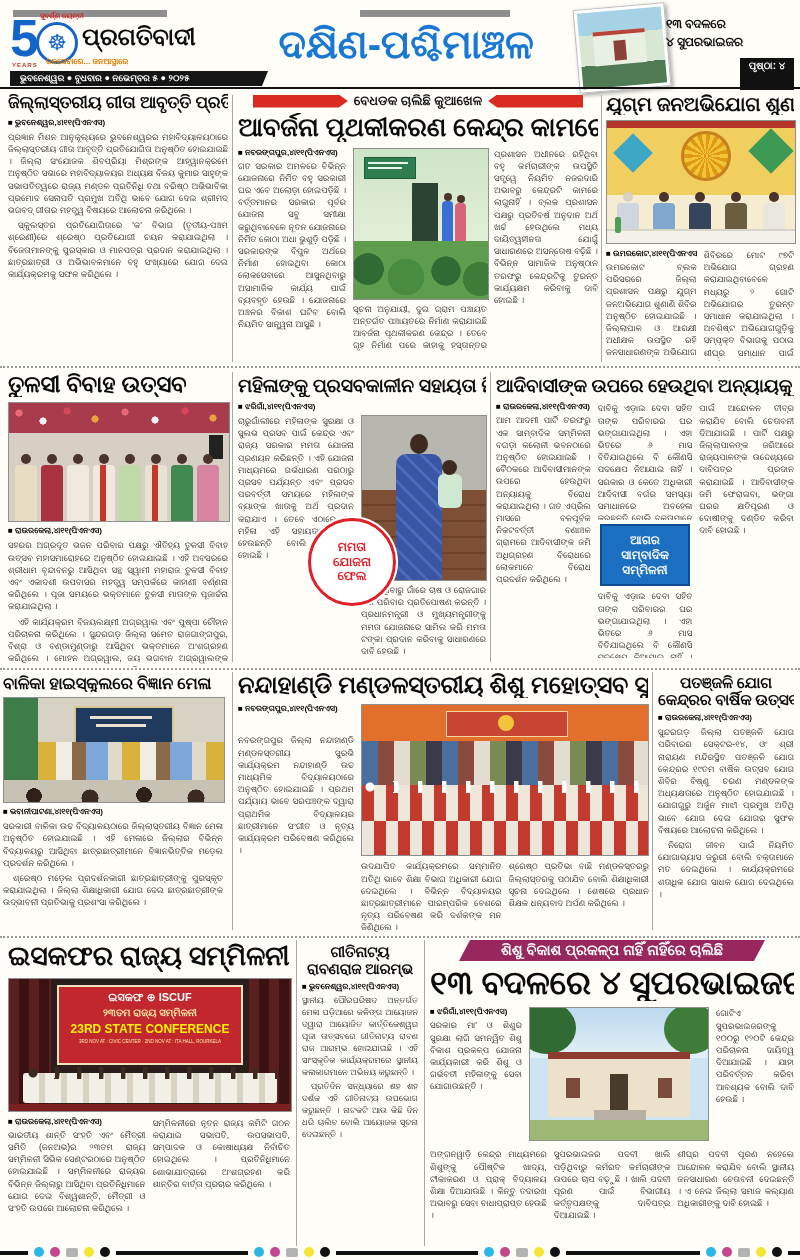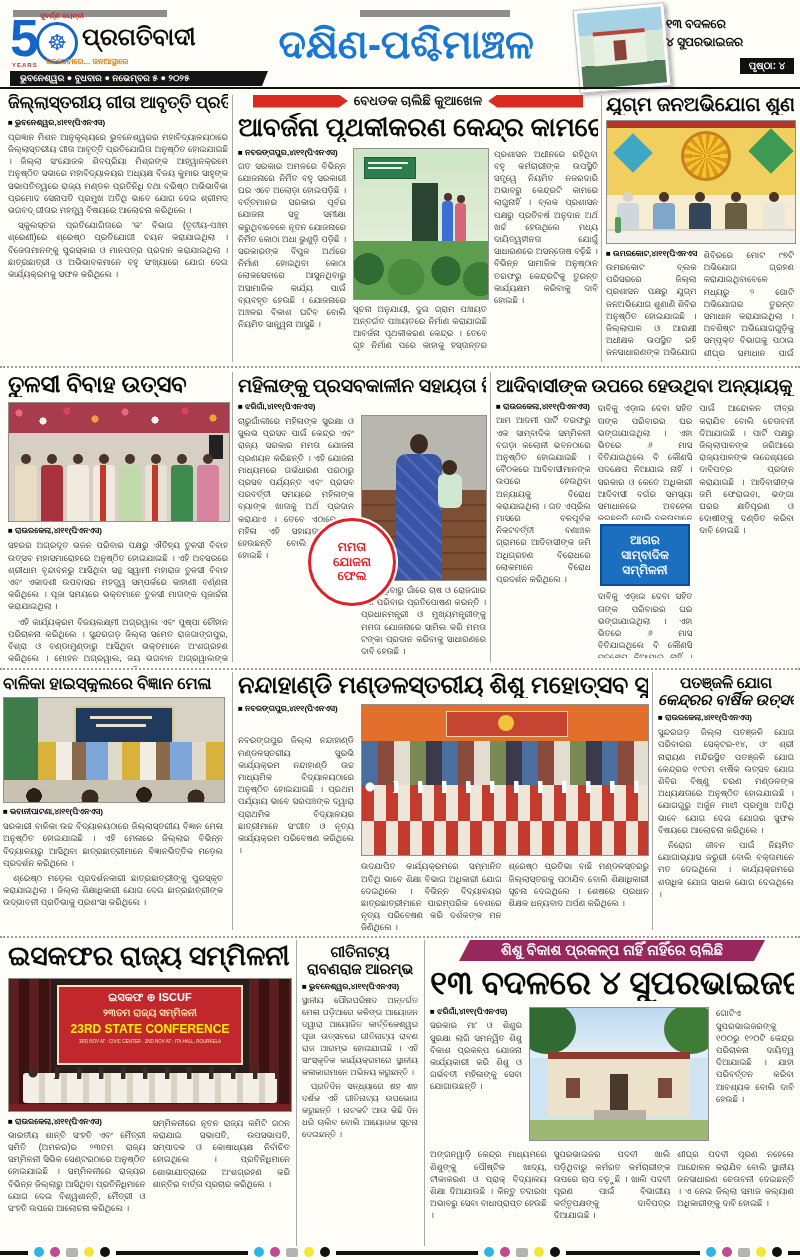--- a/index.html
+++ b/index.html
@@ -61,21 +61,21 @@
 
     <div class="abs" style="left:576px;top:6px;width:84px;height:76px;background:#fff;border:1px solid #bbb;padding:3px;
                 transform:rotate(-5deg);box-shadow:2px 2px 4px rgba(0,0,0,0.35);">
       <div style="position:relative;width:100%;height:100%;overflow:hidden;background:linear-gradient(#a6d2e6 0 30%,#d8e6d4 30% 70%,#4f7a54 70% 100%);">
         <div class="abs" style="left:14px;top:20px;width:52px;height:30px;background:#e8f0e2;border-top:4px solid #b8453a;"></div>
         <div class="abs" style="left:34px;top:30px;width:12px;height:20px;background:#8a4238;"></div>
       </div>
     </div>
     <div class="abs hl" style="left:666px;top:18px;font-size:12.5px;white-space:nowrap;">୧୩ ବଦଳରେ</div>
     <div class="abs hl" style="left:666px;top:36px;font-size:12.5px;white-space:nowrap;">୪ ସୁପରଭାଇଜର</div>
-    <div class="abs pagebox" style="left:740px;top:58px;width:54px;height:16px;">ପୃଷ୍ଠା: ୪</div>
+    <div class="abs pagebox" style="left:740px;top:58px;width:54px;height:32px;">ପୃଷ୍ଠା: ୪</div>
     <div class="abs" style="left:0;top:87px;width:800px;height:2px;background:#111;"></div>
   </div>
 
   <div class="abs" style="left:8px;top:94px;width:220px;height:268px;">
     <div class="hl nowrap" style="font-size:17px;">ଜିଲ୍ଲାସ୍ତରୀୟ ଗୀତା ଆବୃତ୍ତି ପ୍ରତିଯୋଗିତା</div>
     <div class="byline" style="margin-top:5px;">■ ଭୁବନେଶ୍ୱର,୪ା୧୧(ପିଏନଏସ)</div>
     <div class="bt" style="height:228px;margin-top:3px;">
       <p>ପ୍ରଜ୍ଞାନ ମିଶନ ଆନୁକୂଲ୍ୟରେ ଭୁବନେଶ୍ୱରର ମହାବିଦ୍ୟାଳୟଠାରେ ଜିଲ୍ଲାସ୍ତରୀୟ ଗୀତା ଆବୃତ୍ତି ପ୍ରତିଯୋଗିତା ଅନୁଷ୍ଠିତ ହୋଇଯାଇଛି । ଜିଲ୍ଲା ସଂଯୋଜକ ଶିବପ୍ରିୟା ମିଶ୍ରଙ୍କ ଆହ୍ୱାନକ୍ରମେ ଅନୁଷ୍ଠିତ ସଭାରେ ମହାବିଦ୍ୟାଳୟର ଅଧ୍ୟକ୍ଷ ବିଜୟ କୁମାର ସାହୁଙ୍କ ସଭାପତିତ୍ୱରେ ରାଜ୍ୟ ମଣ୍ଡଳ ପ୍ରତିନିଧି ତଥା ବରିଷ୍ଠ ଅଭିଭାବିକା ପ୍ରମୋଦ ସେନାପତି ପ୍ରମୁଖ ଅତିଥି ଭାବେ ଯୋଗ ଦେଇ ଶ୍ରୀମଦ୍ ଭଗବଦ୍ ଗୀତାର ମହତ୍ତ୍ୱ ବିଷୟରେ ଆଲୋଚନା କରିଥିଲେ ।</p>
       <p style="text-indent:10px;">ସ୍କୁଲସ୍ତର ପ୍ରତିଯୋଗିତାରେ 'କ' ବିଭାଗ (ତୃତୀୟ-ପଞ୍ଚମ ଶ୍ରେଣୀ)ରେ ଶ୍ରେଷ୍ଠ ପ୍ରତିଯୋଗୀ ଚୟନ କରାଯାଇଥିଲା । ବିଜେତାମାନଙ୍କୁ ପୁରସ୍କାର ଓ ମାନପତ୍ର ପ୍ରଦାନ କରାଯାଇଥିଲା । ଛାତ୍ରଛାତ୍ରୀ ଓ ଅଭିଭାବକମାନେ ବହୁ ସଂଖ୍ୟାରେ ଯୋଗ ଦେଇ କାର୍ଯ୍ୟକ୍ରମକୁ ସଫଳ କରିଥିଲେ ।</p>
     </div>
@@ -328,21 +328,21 @@
           <div class="col bt">ଶ୍ରେଷ୍ଠ ପ୍ରତିଭା ବାଛି ମଣ୍ଡଳସ୍ତରରୁ ଜିଲ୍ଲାସ୍ତରକୁ ପଠାଯିବ ବୋଲି ଶିକ୍ଷାଧିକାରୀ ସୂଚନା ଦେଇଥିଲେ । ଶେଷରେ ପ୍ରଧାନ ଶିକ୍ଷକ ଧନ୍ୟବାଦ ଅର୍ପଣ କରିଥିଲେ ।</div>
         </div>
       </div>
     </div>
   </div>
 
   <div class="vline" style="left:652px;top:672px;height:258px;"></div>
 
   <div class="abs" style="left:658px;top:674px;width:136px;height:256px;">
     <div class="hl center nowrap" style="font-size:15.5px;">ପତଞ୍ଜଳି ଯୋଗ</div>
-    <div class="hl center nowrap" style="font-size:15.5px;font-style:italic;">କେନ୍ଦ୍ରର ବାର୍ଷିକ ଉତ୍ସବ</div>
+    <div class="hl center nowrap" style="font-size:15.5px;">କେନ୍ଦ୍ରର ବାର୍ଷିକ ଉତ୍ସବ</div>
     <div class="byline" style="margin-top:5px;">■ ରାଉରକେଲା,୪ା୧୧(ପିଏନଏସ)</div>
     <div class="bt" style="height:204px;margin-top:3px;">
       <p>ସୁନ୍ଦରଗଡ଼ ଜିଲ୍ଲା ପତଞ୍ଜଳି ଯୋଗ ପରିବାରର ସେକ୍ଟର-୧୪, ଓଂ ଶ୍ରୀ ନାରାୟଣ ମନ୍ଦିରସ୍ଥିତ ପତଞ୍ଜଳି ଯୋଗ କେନ୍ଦ୍ରର ୧୯ତମ ବାର୍ଷିକ ଉତ୍ସବ ଯୋଗ ଶିବିର ବିଷ୍ଣୁ ଚରଣ ମଣ୍ଡଳଙ୍କ ଅଧ୍ୟକ୍ଷତାରେ ଅନୁଷ୍ଠିତ ହୋଇଯାଇଛି । ଯୋଗଗୁରୁ ଅର୍ଜୁନ ମାଝୀ ପ୍ରମୁଖ ଅତିଥି ଭାବେ ଯୋଗ ଦେଇ ଯୋଗର ସୁଫଳ ବିଷୟରେ ଆଲୋଚନା କରିଥିଲେ ।</p>
       <p style="text-indent:10px;">ନିରୋଗ ଜୀବନ ପାଇଁ ନିୟମିତ ଯୋଗାଭ୍ୟାସ ଜରୁରୀ ବୋଲି ବକ୍ତାମାନେ ମତ ଦେଇଥିଲେ । କାର୍ଯ୍ୟକ୍ରମରେ ଶତାଧିକ ଯୋଗ ସାଧକ ଯୋଗ ଦେଇଥିଲେ ।</p>
     </div>
   </div>
 
   <div class="hsep" style="left:0;top:936px;width:800px;"></div>
 
   <div class="abs" style="left:8px;top:942px;width:282px;height:304px;">
@@ -360,21 +360,21 @@
       </div>
       <div class="abs" style="left:14px;bottom:8px;width:254px;height:30px;
            background:repeating-linear-gradient(90deg,#f2efe6 0 16px,#d8d2c2 16px 22px);border-radius:3px;"></div>
       <div class="abs" style="left:14px;bottom:32px;width:254px;height:12px;
            background:repeating-radial-gradient(circle 5px at 10px 6px,#3a2a20 0 4px,transparent 5px 22px);"></div>
       <div class="abs" style="left:0;bottom:0;width:282px;height:7px;background:#7a2020;"></div>
     </div>
     <div class="cols" style="margin-top:5px;height:128px;">
       <div class="col">
         <div class="byline">■ ରାଉରକେଲା,୪ା୧୧(ପିଏନଏସ)</div>
-        <div class="bt" style="height:116px;margin-top:2px;">ଭାରତୀୟ ଶାନ୍ତି ସଂହତି ଏବଂ ମୈତ୍ରୀ ସମିତି (ଅମଳର)ର ୨୩ତମ ରାଜ୍ୟ ସମ୍ମିଳନୀ ସିଭିକ ସେଣ୍ଟରଠାରେ ଅନୁଷ୍ଠିତ ହୋଇଯାଇଛି । ସମ୍ମିଳନୀରେ ରାଜ୍ୟର ବିଭିନ୍ନ ଜିଲ୍ଲାରୁ ଆସିଥିବା ପ୍ରତିନିଧିମାନେ ଯୋଗ ଦେଇ ବିଶ୍ୱଶାନ୍ତି, ମୈତ୍ରୀ ଓ ସଂହତି ଉପରେ ଆଲୋଚନା କରିଥିଲେ ।</div>
+        <div class="bt" style="height:116px;margin-top:2px;">ଭାରତୀୟ ଶାନ୍ତି ସଂହତି ଏବଂ ମୈତ୍ରୀ ସମିତି (ଜନଅଭ)ର ୨୩ତମ ରାଜ୍ୟ ସମ୍ମିଳନୀ ସିଭିକ ସେଣ୍ଟରଠାରେ ଅନୁଷ୍ଠିତ ହୋଇଯାଇଛି । ସମ୍ମିଳନୀରେ ରାଜ୍ୟର ବିଭିନ୍ନ ଜିଲ୍ଲାରୁ ଆସିଥିବା ପ୍ରତିନିଧିମାନେ ଯୋଗ ଦେଇ ବିଶ୍ୱଶାନ୍ତି, ମୈତ୍ରୀ ଓ ସଂହତି ଉପରେ ଆଲୋଚନା କରିଥିଲେ ।</div>
       </div>
       <div class="col">
         <div class="bt" style="height:128px;">ସମ୍ମିଳନୀରେ ନୂତନ ରାଜ୍ୟ କମିଟି ଗଠନ କରାଯାଇ ସଭାପତି, ଉପସଭାପତି, ସମ୍ପାଦକ ଓ କୋଷାଧ୍ୟକ୍ଷ ନିର୍ବାଚିତ ହୋଇଥିଲେ । ପ୍ରତିନିଧିମାନେ ଶୋଭାଯାତ୍ରାରେ ଅଂଶଗ୍ରହଣ କରି ଶାନ୍ତିର ବାର୍ତ୍ତା ପ୍ରଚାର କରିଥିଲେ ।</div>
       </div>
     </div>
   </div>
 
   <div class="vline" style="left:296px;top:940px;height:306px;"></div>
 
   <div class="abs" style="left:302px;top:944px;width:116px;height:302px;">

